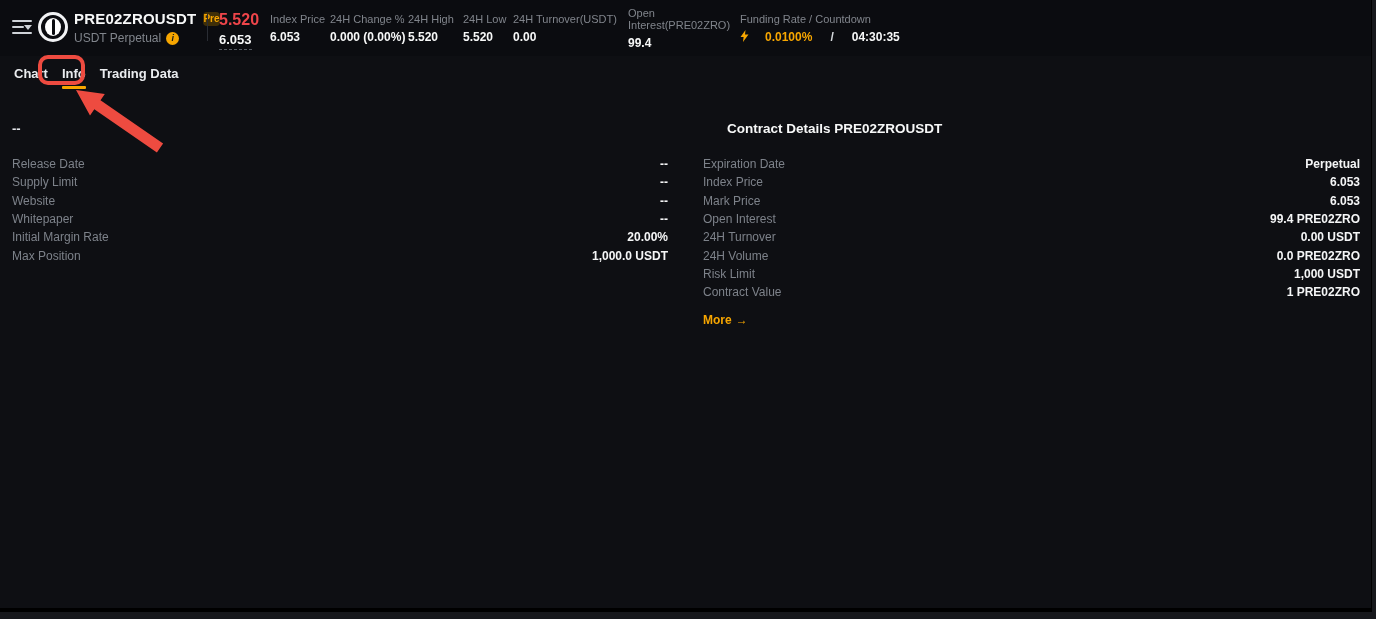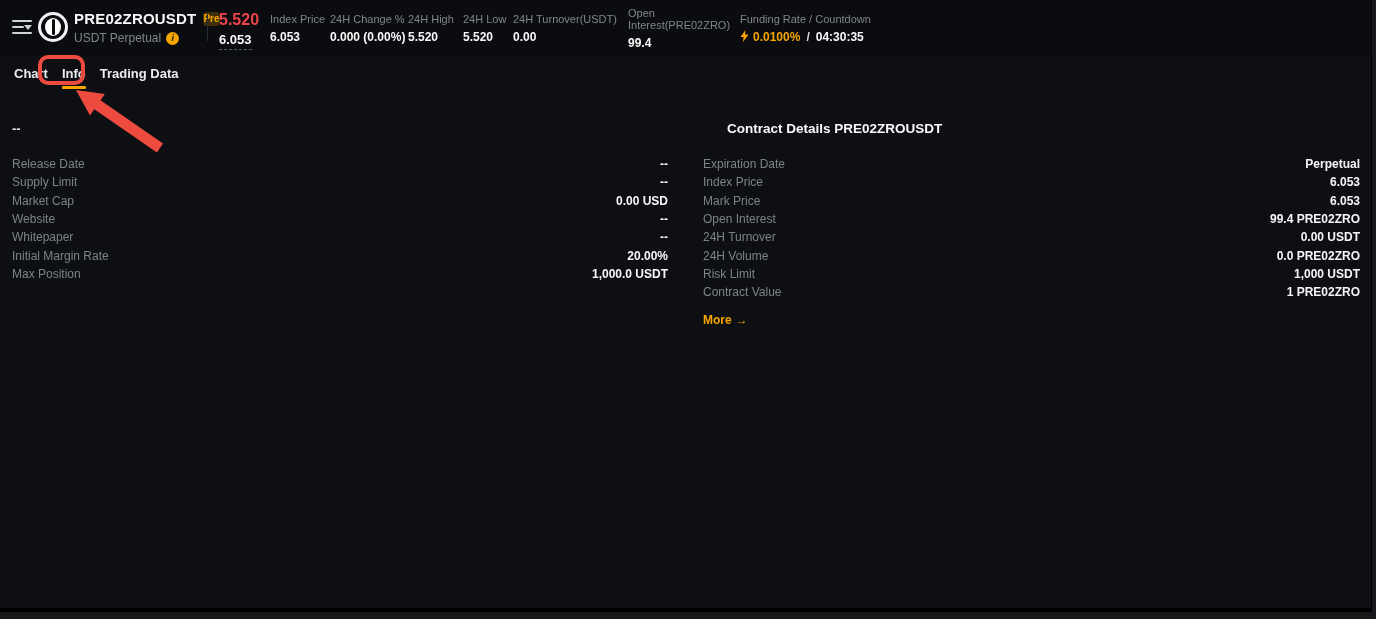--- a/index.html
+++ b/index.html
@@ -46,21 +46,21 @@
   .price-block { position:absolute; left:219px; top:11px; }
   .last-price { font-size:16px; font-weight:700; color:#ef454a; }
   .under-price { display:inline-block; margin-top:3px; font-size:13px; font-weight:700; color:#f7f8f8;
       border-bottom:1px dashed #565b63; padding-bottom:2px; }
 
   .stat { position:absolute; top:13px; }
   .stat-label { font-size:11px; color:#81858c; line-height:12px; white-space:nowrap; }
   .stat-value { margin-top:5px; font-size:12px; font-weight:700; color:#f7f8f8; white-space:nowrap; }
   .stat.oi { top:7px; width:110px; }
   .stat.oi .stat-label { white-space:normal; }
-  .stat.funding .stat-value { display:flex; gap:4px; }
+  .stat.funding .stat-value { display:flex; gap:16px; }
   .funding-rate { color:#f7a600; }
   .funding-sep { color:#d5d8dc; margin:0 2px; }
   .funding-countdown { color:#f7f8f8; }
 
   
   .panel { position:absolute; top:56px; left:0; right:5px; bottom:11px; background:#0e0f13; }
 
   .tabs { position:absolute; left:12px; top:6px; display:flex; gap:10px; }
   .tab { position:relative; font-size:13px; font-weight:700; color:#eaecef; padding:4px 2px 8px 2px; cursor:pointer; }
   .tab-underline { display:none; }
@@ -183,24 +183,20 @@
       <div class="rows">
         <div class="row">
           <span class="lbl">Release Date</span>
           <span class="val">--</span>
         </div>
         <div class="row">
           <span class="lbl">Supply Limit</span>
           <span class="val">--</span>
         </div>
         <div class="row">
-          <span class="lbl">Market Cap</span>
-          <span class="val">0.00 USD</span>
-        </div>
-        <div class="row">
           <span class="lbl">Website</span>
           <span class="val">--</span>
         </div>
         <div class="row">
           <span class="lbl">Whitepaper</span>
           <span class="val">--</span>
         </div>
         <div class="row">
           <span class="lbl">Initial Margin Rate</span>
           <span class="val">20.00%</span>

